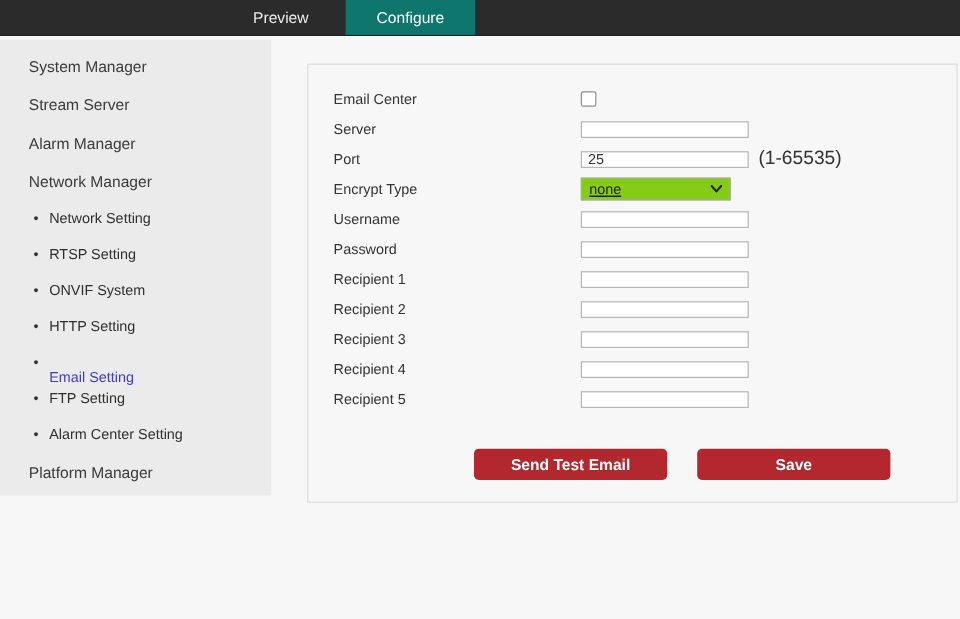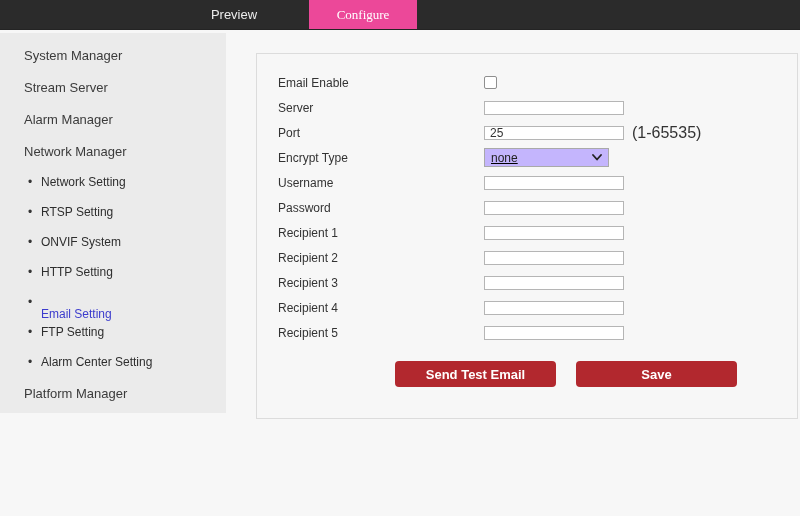--- a/index.html
+++ b/index.html
@@ -11,27 +11,27 @@
     overflow: hidden;
   }
 
   
   .topbar {
     position: absolute; left: 0; top: 0; width: 800px; height: 30px;
     background: #2b2b2b;
     display: flex;
     border-bottom: 1px solid #242424;
   }
-  .tabs { display: flex; margin-left: 180px; height: 100%; gap: 21px; }
+  .tabs { display: flex; margin-left: 180px; height: 100%; }
   .tab {
     width: 108px; height: 100%;
     display: flex; align-items: center; justify-content: center;
     font-size: 13px; color: #ececec; cursor: pointer;
   }
-  .tab.active { background: #ec4899; color: #ffffff; font-family: Liberation Serif, serif; }
+  .tab.active { background: #0f766e; color: #ffffff; }
 
   
   .sidebar {
     position: absolute; left: 0; top: 33px; width: 226px; height: 380px;
     background: #ebebeb;
     padding-top: 6px;
   }
   .side-group {
     height: 32px; display: flex; align-items: center;
     padding-left: 24px; font-size: 13px; color: #3b3b3b; cursor: pointer;
@@ -63,29 +63,29 @@
     font-family: "Liberation Sans", sans-serif;
     font-size: 12px; color: #333; padding: 0 5px; outline: none;
   }
   .checkbox {
     width: 13px; height: 13px;
     border: 1px solid #8f8f8f; border-radius: 2px; background: #fff;
     appearance: none; -webkit-appearance: none; cursor: pointer;
   }
   .select-box {
     width: 125px; height: 19px;
-    border: 1px solid #a9a9a9; background: #c4b5fd;
+    border: 1px solid #a9a9a9; background: #84cc16;
     display: flex; align-items: center; justify-content: space-between;
     padding: 0 6px; cursor: pointer; text-decoration: underline;
   }
   .select-box .select-value { font-size: 12px; color: #222; }
   .hint { font-size: 16px; color: #333; margin-left: 8px; }
 
   .button-row {
-    display: flex; gap: 20px; margin-top: 16px; padding-left: 138px;
+    display: flex; gap: 25px; margin-top: 29px; padding-left: 138px;
   }
   .btn {
     width: 161px; height: 26px;
     background: #b2282e; color: #ffffff;
     border: none; border-radius: 4px;
     font-family: "Liberation Sans", sans-serif;
     font-size: 13px; font-weight: bold;
     cursor: pointer;
     display: flex; align-items: center; justify-content: center;
   }
@@ -134,21 +134,21 @@
   <div class="side-sub">
     <span class="bullet">•</span>
     <span class="sub-label">Alarm Center Setting</span>
   </div>
   <div class="side-group">Platform Manager</div>
 </div>
 
 <div class="panel">
 
   <div class="form-row">
-    <span class="form-label">Email Enable</span>
+    <span class="form-label">Email Center</span>
     <input type="checkbox" class="checkbox" style="">
   </div>
 
   <div class="form-row">
     <span class="form-label">Server</span>
     <input type="text" class="text-input" value="" style="">
   </div>
 
   <div class="form-row">
     <span class="form-label">Port</span>

